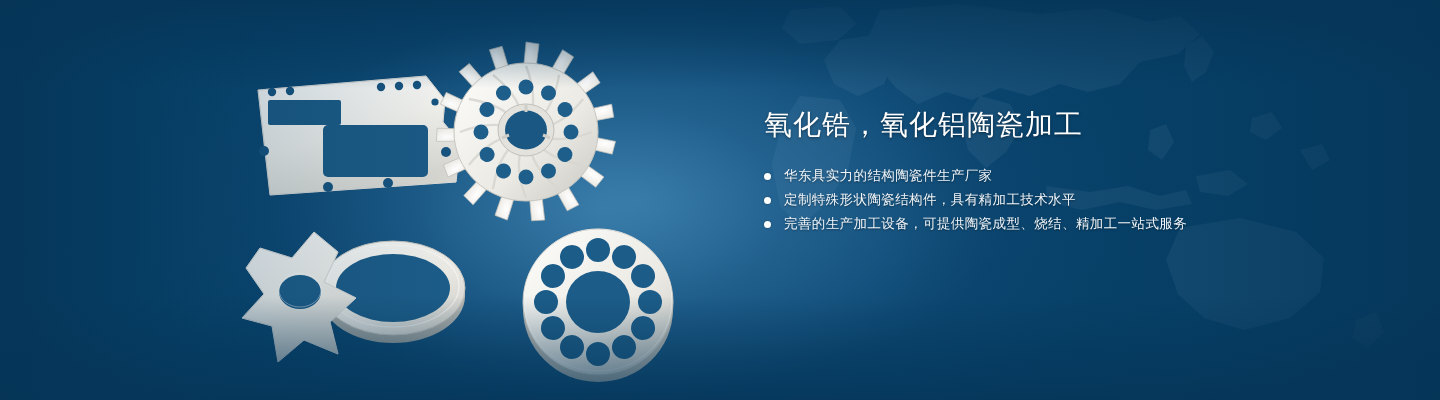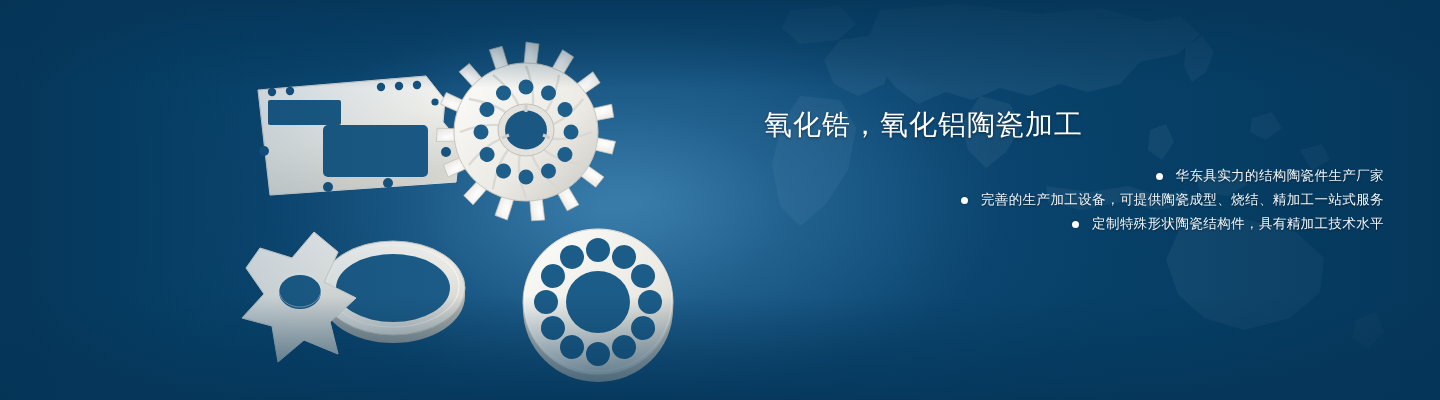--- a/index.html
+++ b/index.html
@@ -86,21 +86,20 @@
   .bullets {
     list-style: none;
     margin: 0;
     padding: 0;
   }
   .bullet {
     display: flex;
     align-items: center;
     height: 24px;
     margin: 0;
-    justify-content: flex-end;
   }
   .bullet-dot {
     width: 7px;
     height: 7px;
     border-radius: 50%;
     background: #ffffff;
     flex: 0 0 auto;
     margin-right: 13px;
     box-shadow: 0 0 2px rgba(0,0,0,0.35);
   }
@@ -301,22 +300,22 @@
   <div class="copy">
     <h1 class="headline">氧化锆，氧化铝陶瓷加工</h1>
 
     <ul class="bullets">
       <li class="bullet">
         <span class="bullet-dot"></span>
         <span class="bullet-text">华东具实力的结构陶瓷件生产厂家</span>
       </li>
       <li class="bullet">
         <span class="bullet-dot"></span>
-        <span class="bullet-text">完善的生产加工设备，可提供陶瓷成型、烧结、精加工一站式服务</span>
+        <span class="bullet-text">定制特殊形状陶瓷结构件，具有精加工技术水平</span>
       </li>
       <li class="bullet">
         <span class="bullet-dot"></span>
-        <span class="bullet-text">定制特殊形状陶瓷结构件，具有精加工技术水平</span>
+        <span class="bullet-text">完善的生产加工设备，可提供陶瓷成型、烧结、精加工一站式服务</span>
       </li>
     </ul>
   </div>
 
 </div>
 
 </body></html>

